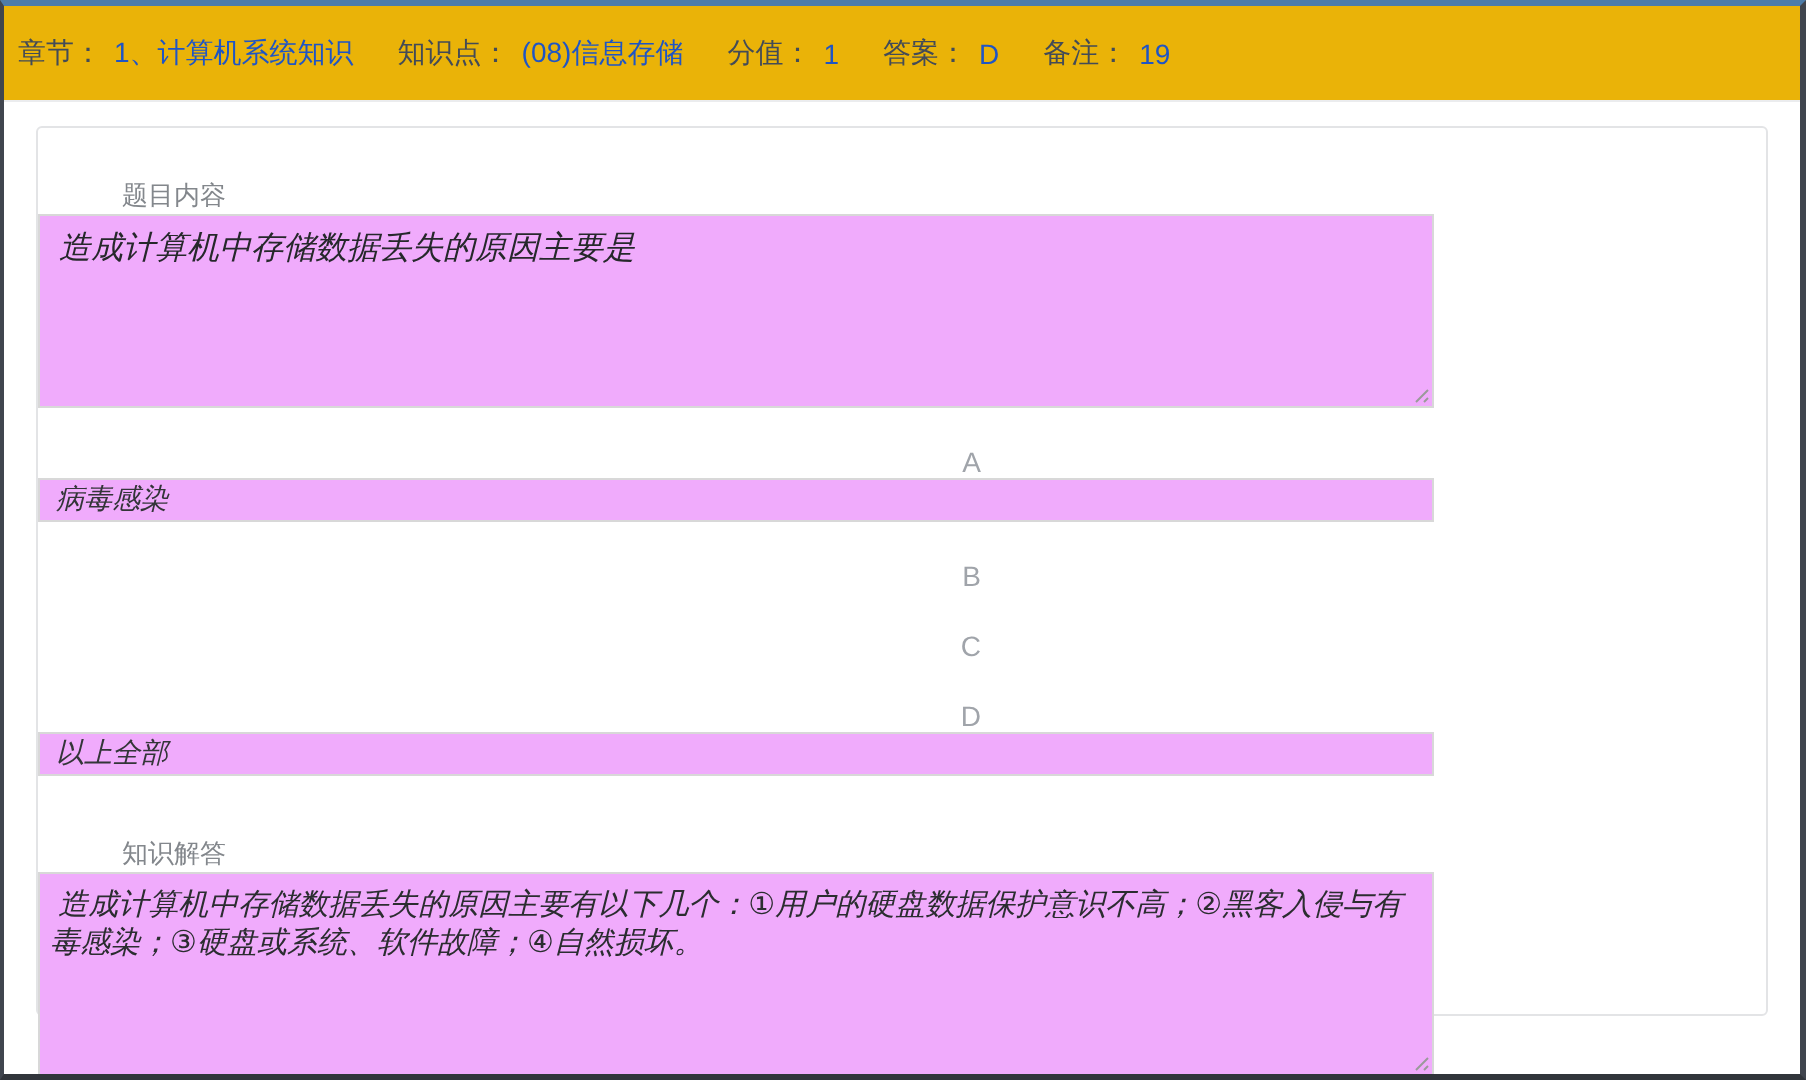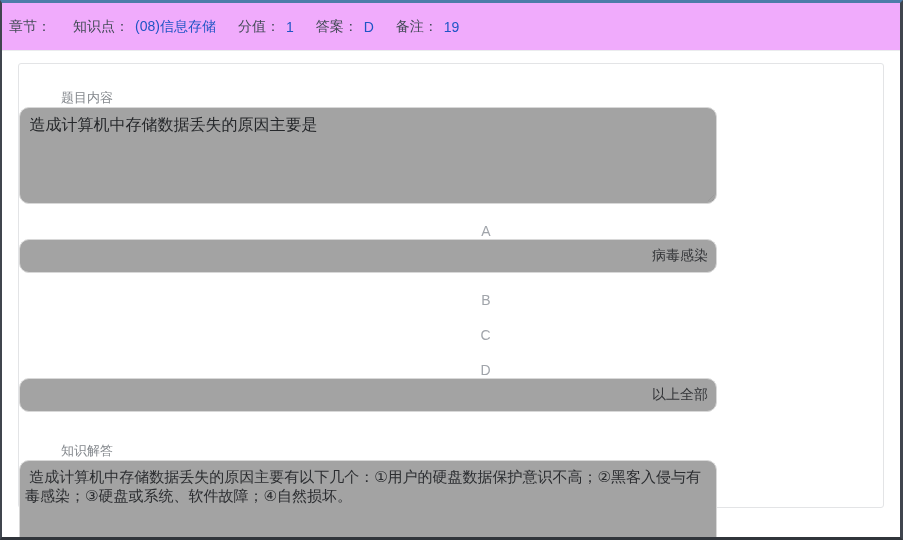--- a/index.html
+++ b/index.html
@@ -18,21 +18,21 @@
     border-bottom: 3px solid #31353b;
     pointer-events: none;
     z-index: 50;
   }
   
   .meta-header {
     position: absolute; left: 2px; top: 3px; right: 3px;
     height: 48px;
     display: flex; align-items: center;
     padding-left: 7px;
-    background: #f0abfc;
+    background: #eab308;
     border-bottom: 1px solid #ebecee;
     white-space: nowrap;
   }
   .meta-group { display: flex; align-items: center; margin-right: 22px; }
   .meta-label { font-size: 14px; color: #434b57; }
   .meta-value { font-size: 14px; color: #1f55c5; margin-left: 6px; font-weight: 500; }
   
   .form-card {
     position: absolute; left: 18px; top: 63px;
     width: 866px; height: 445px;
@@ -50,54 +50,55 @@
     font-size: 13px;
     color: #83878c;
   }
   .form-label.top { padding-top: 12px; }
   .form-label.letter { align-self: center; color: #a0a4aa; font-size: 14px; }
   .field-wrap { position: relative; width: 698px; flex: none; }
   textarea.field, input.field {
     display: block;
     width: 100%;
     border: 1px solid #d8d8d8;
-    border-radius: 10px;
-    background: #a3a3a3;
+    border-radius: 0;
+    background: #f0abfc;
     color: #26282b;
     outline: none;
     font-family: "Liberation Sans", "DejaVu Sans", sans-serif;
+    font-style: italic;
   }
   textarea.field {
     resize: none;
     overflow: hidden;
     padding: 6px 8px 6px 5px;
   }
   textarea.field.question { height: 97px; font-size: 16px; line-height: 22px; }
   textarea.field.answer   { height: 102px; font-size: 15px; line-height: 19px; color: #2b2d30; }
   input.field {
-    height: 34px;
+    height: 22px;
     padding: 0 8px;
     font-size: 14px;
     color: #333538;
-    text-align: right;
   }
   .resize-grip {
     position: absolute; right: 2px; bottom: 2px;
     width: 10px; height: 10px;
     cursor: nwse-resize;
   }
 </style>
 </head>
 <body>
 
 <div class="window-frame"></div>
 
 <div class="meta-header">
   <div class="meta-group">
     <span class="meta-label">章节：</span>
+    <span class="meta-value">1、计算机系统知识</span>
   </div>
   <div class="meta-group">
     <span class="meta-label">知识点：</span>
     <span class="meta-value">(08)信息存储</span>
   </div>
   <div class="meta-group">
     <span class="meta-label">分值：</span>
     <span class="meta-value">1</span>
   </div>
   <div class="meta-group">

